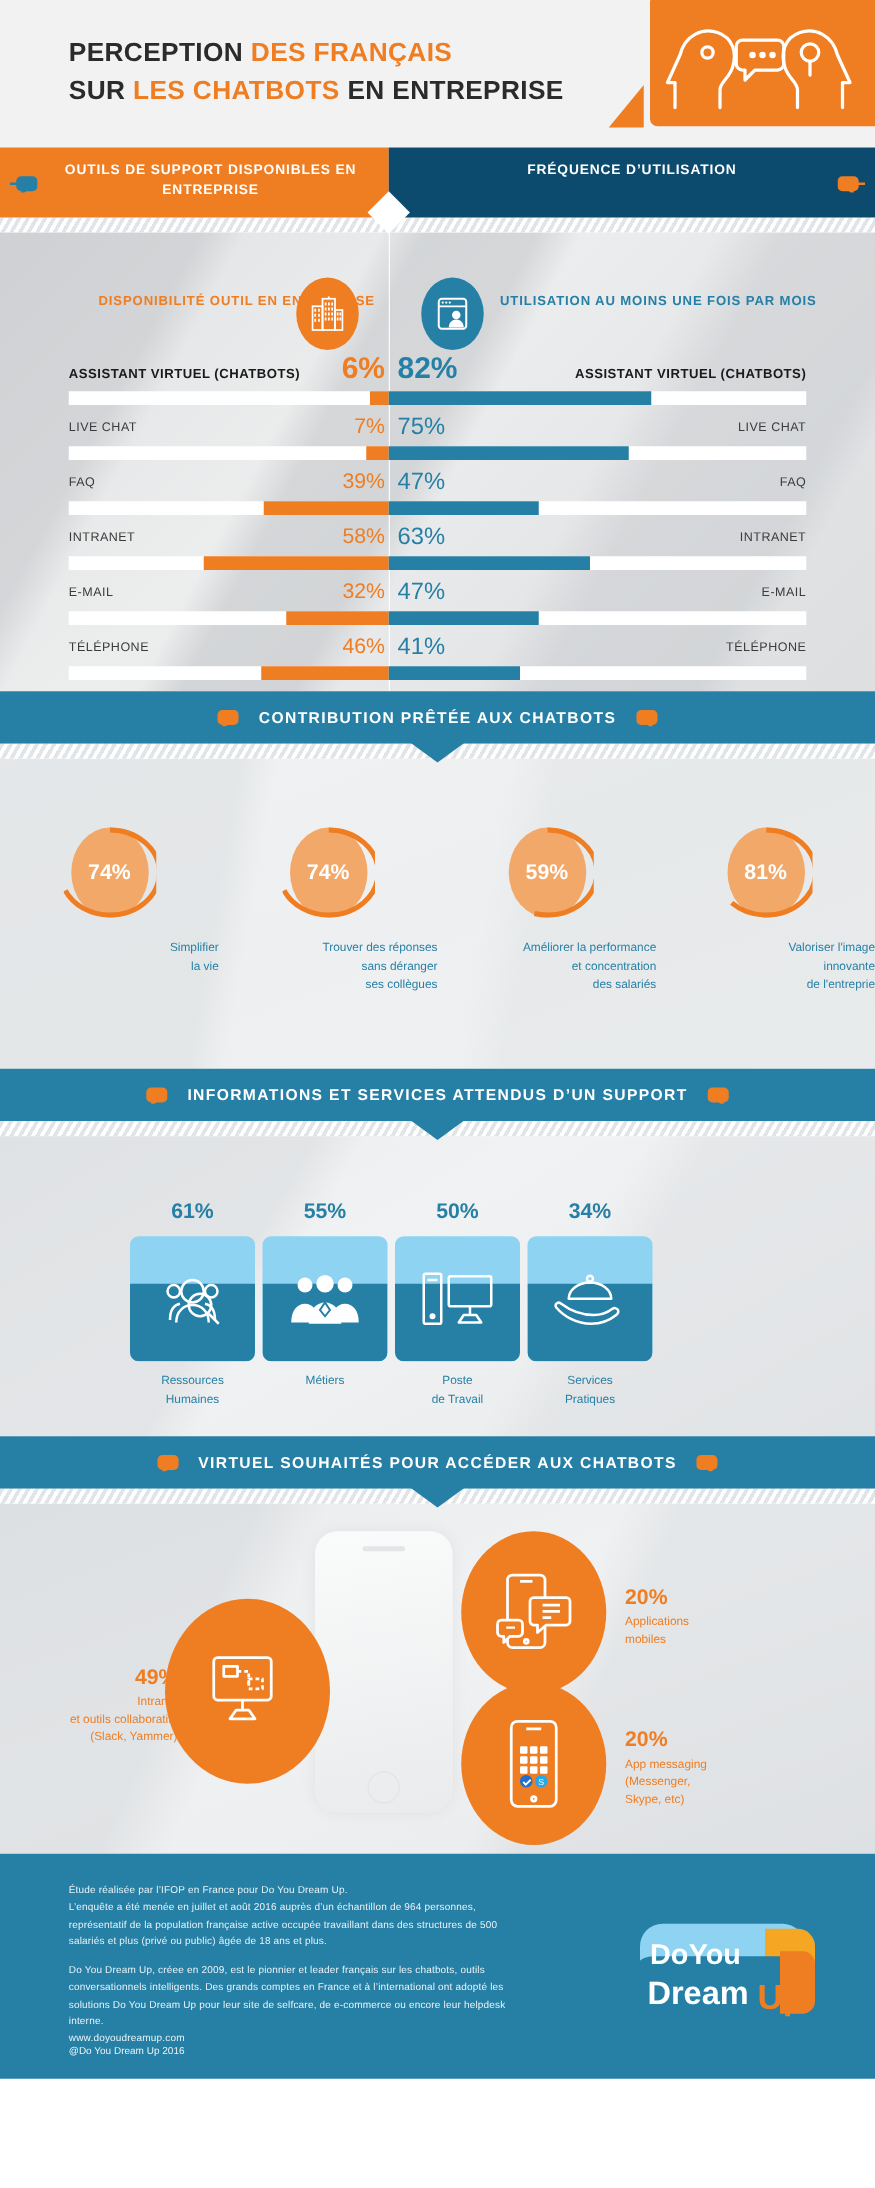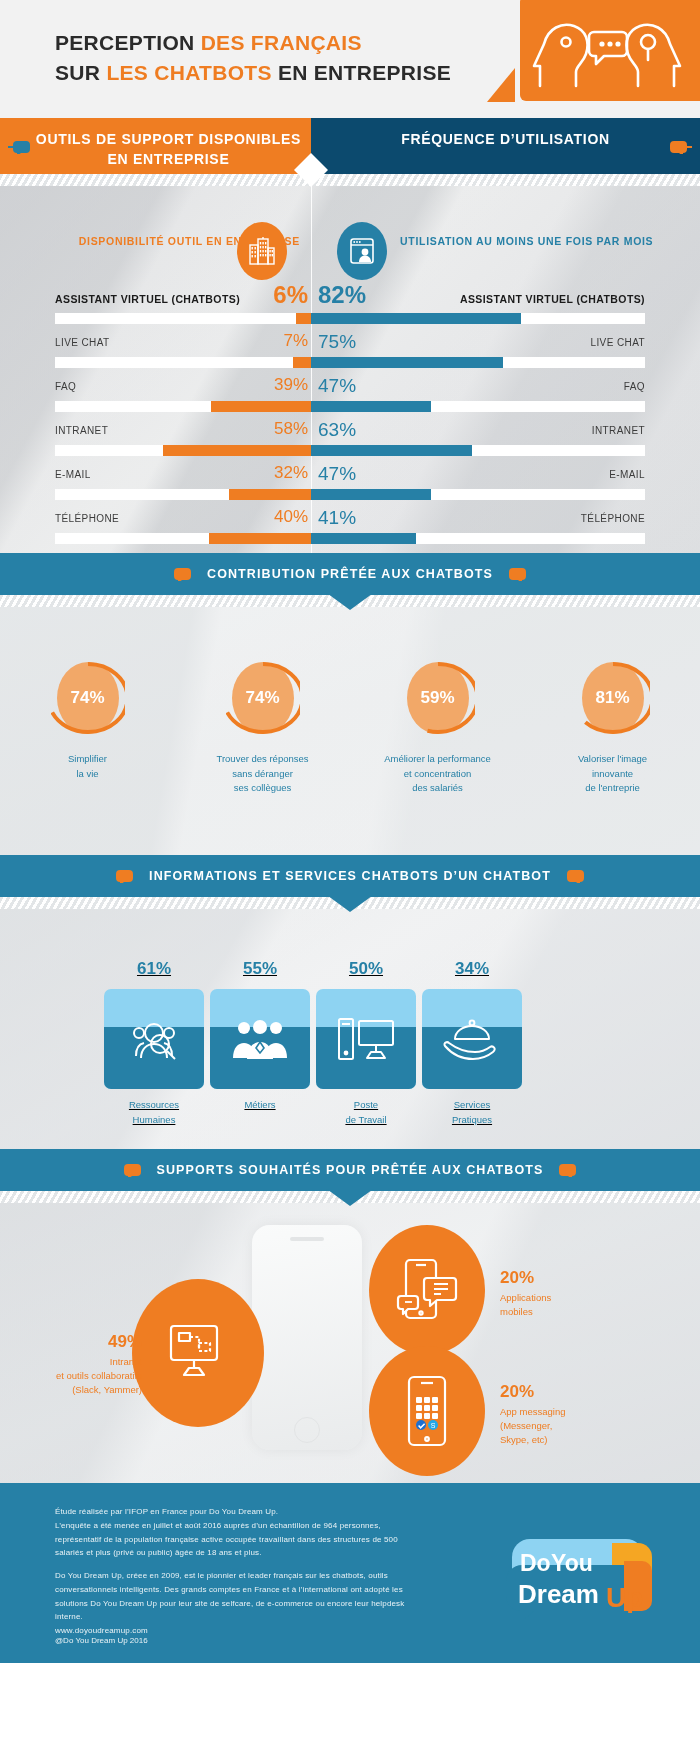--- a/index.html
+++ b/index.html
@@ -50,21 +50,21 @@
     border-left: 28px solid transparent;
     border-bottom: 34px solid #ef7d22;
   }
   .heads-icon { position: absolute; right: 18px; top: 16px; }
 
   
   .topbanners { display: flex; height: 56px; position: relative; }
   .banner-l { flex: 0 0 311px; background: #ef7d22; position: relative; }
   .banner-r { flex: 1; background: #0c4a6e; position: relative; }
   .banner-txt {
-    color: #fff; font-size: 14px; font-weight: bold; letter-spacing: 0.7px;
+    color: #fff; font-size: 11px; font-weight: bold; letter-spacing: 0.7px;
     text-align: center; line-height: 1.45; padding-top: 11px;
   }
   .banner-l .banner-txt { padding-left: 26px; }
   .tag-l { position: absolute; left: 8px; top: 22px; }
   .tag-r { position: absolute; right: 8px; top: 22px; }
   .diamond {
     position: absolute; left: 311px; top: 40px;
     width: 24px; height: 24px; background: #fff;
     transform: translateX(-50%) rotate(45deg); z-index: 6;
   }
@@ -170,42 +170,42 @@
     position: relative; height: 248px;
     background: linear-gradient(160deg,#eef0f1 0%,#e9ebec 45%,#eceeef 100%);
     overflow: hidden;
   }
   .contrib-bg {
     position:absolute; inset:0;
     background:
       linear-gradient(100deg, rgba(225,228,230,.7) 0 26%, rgba(243,244,245,.45) 30% 55%, rgba(228,231,233,.5) 60% 100%);
   }
   .donuts { position: absolute; top: 48px; left: 0; right: 0; display: flex; }
-  .donut-cell { flex: 1; text-align: center; }
+  .donut-cell { flex: 1; text-align: right; }
   .donut { position: relative; width: 74px; height: 86px; margin: 0 auto; }
   .donut svg { position: absolute; left: 0; top: 0; }
   .donut .num {
     position: absolute; inset: 0; display: flex; align-items: center; justify-content: center;
     color: #fff; font-size: 17px; font-weight: bold;
   }
   .donut-label {
     margin-top: 11px; font-size: 9.5px; color: #2680a6; line-height: 1.55;
   }
 
   
   .services {
     position: relative; height: 240px;
     background: linear-gradient(150deg,#e6e8e9 0%,#eff0f1 40%,#e3e5e7 100%);
     overflow: hidden;
   }
   .services-bg {
     position:absolute; inset:0;
     background: linear-gradient(120deg, rgba(219,222,225,.6) 0 30%, rgba(244,245,246,.35) 35% 62%, rgba(222,225,228,.5) 68% 100%);
   }
-  .cards { position: absolute; top: 50px; left: 104px; display: flex; gap: 6px; text-decoration: underline; }
+  .cards { position: absolute; top: 50px; left: 104px; display: flex; gap: 6px; }
   .card-cell { width: 100px; text-align: center; }
   .card-pct { font-size: 17px; font-weight: bold; color: #2680a6; margin-bottom: 10px; }
   .card-box {
     width: 100px; height: 100px; border-radius: 7px;
     background: #8ed3f2; position: relative; overflow: hidden;
   }
   .card-box .lower {
     position: absolute; left: 0; right: 0; bottom: 0; height: 62px; background: #2680a6;
   }
   .card-box svg { position: absolute; left: 50%; top: 50%; transform: translate(-50%,-50%); z-index: 3; }
@@ -415,21 +415,21 @@
           <div class="bl-val">32%</div>
           <div class="br-val">47%</div>
           <div class="track">
             <div class="fill-l" style="width: 81.92px; left: 174.08px;"></div>
             <div class="fill-r" style="width: 120.32px; left: 256px;"></div>
           </div>
         </div>
         <div class="bar-row">
           <div class="bl-label">TÉLÉPHONE</div>
           <div class="br-label">TÉLÉPHONE</div>
-          <div class="bl-val">40%</div>
+          <div class="bl-val">46%</div>
           <div class="br-val">41%</div>
           <div class="track">
             <div class="fill-l" style="width: 102.4px; left: 153.6px;"></div>
             <div class="fill-r" style="width: 104.96px; left: 256px;"></div>
           </div>
         </div>
       </div>
   </div>
 
   <div class="sec-bar">
@@ -492,21 +492,21 @@
         </div>
       </div>
   </div>
 
   <div class="sec-bar">
     <div class="line l"></div>
     <div class="line r"></div>
     <svg class="tagicon" width="22" height="14" viewBox="0 0 22 14">
       <path d="M9 1 h9 a4 4 0 0 1 4 4 v4 a4 4 0 0 1 -4 4 h-5 l-4 3 v-3 a4 4 0 0 1 -4 -4 v-4 a4 4 0 0 1 4 -4z" fill="#ef7d22"></path>
     </svg>
-    <div class="sec-title">INFORMATIONS ET SERVICES CHATBOTS D’UN CHATBOT</div>
+    <div class="sec-title">INFORMATIONS ET SERVICES ATTENDUS D’UN SUPPORT</div>
     <svg class="tagicon" width="22" height="14" viewBox="0 0 22 14">
       <path d="M13 1 h-9 a4 4 0 0 0 -4 4 v4 a4 4 0 0 0 4 4 h5 l4 3 v-3 a4 4 0 0 0 4 -4 v-4 a4 4 0 0 0 -4 -4z" fill="#ef7d22"></path>
     </svg>
   </div>
   <div style="position:relative;">
     <div class="striped"></div>
     <div class="sec-notch" style="bottom:auto; top:-4px;"></div>
   </div>
   <div class="services">
     <div class="services-bg"></div>
@@ -591,21 +591,21 @@
         </div>
       </div>
   </div>
 
   <div class="sec-bar">
     <div class="line l"></div>
     <div class="line r"></div>
     <svg class="tagicon" width="22" height="14" viewBox="0 0 22 14">
       <path d="M9 1 h9 a4 4 0 0 1 4 4 v4 a4 4 0 0 1 -4 4 h-5 l-4 3 v-3 a4 4 0 0 1 -4 -4 v-4 a4 4 0 0 1 4 -4z" fill="#ef7d22"></path>
     </svg>
-    <div class="sec-title">SUPPORTS SOUHAITÉS POUR PRÊTÉE AUX CHATBOTS</div>
+    <div class="sec-title">VIRTUEL SOUHAITÉS POUR ACCÉDER AUX CHATBOTS</div>
     <svg class="tagicon" width="22" height="14" viewBox="0 0 22 14">
       <path d="M13 1 h-9 a4 4 0 0 0 -4 4 v4 a4 4 0 0 0 4 4 h5 l4 3 v-3 a4 4 0 0 0 4 -4 v-4 a4 4 0 0 0 -4 -4z" fill="#ef7d22"></path>
     </svg>
   </div>
   <div style="position:relative;">
     <div class="striped"></div>
     <div class="sec-notch" style="bottom:auto; top:-4px;"></div>
   </div>
   <div class="supports">
     <div class="supports-bg"></div>

